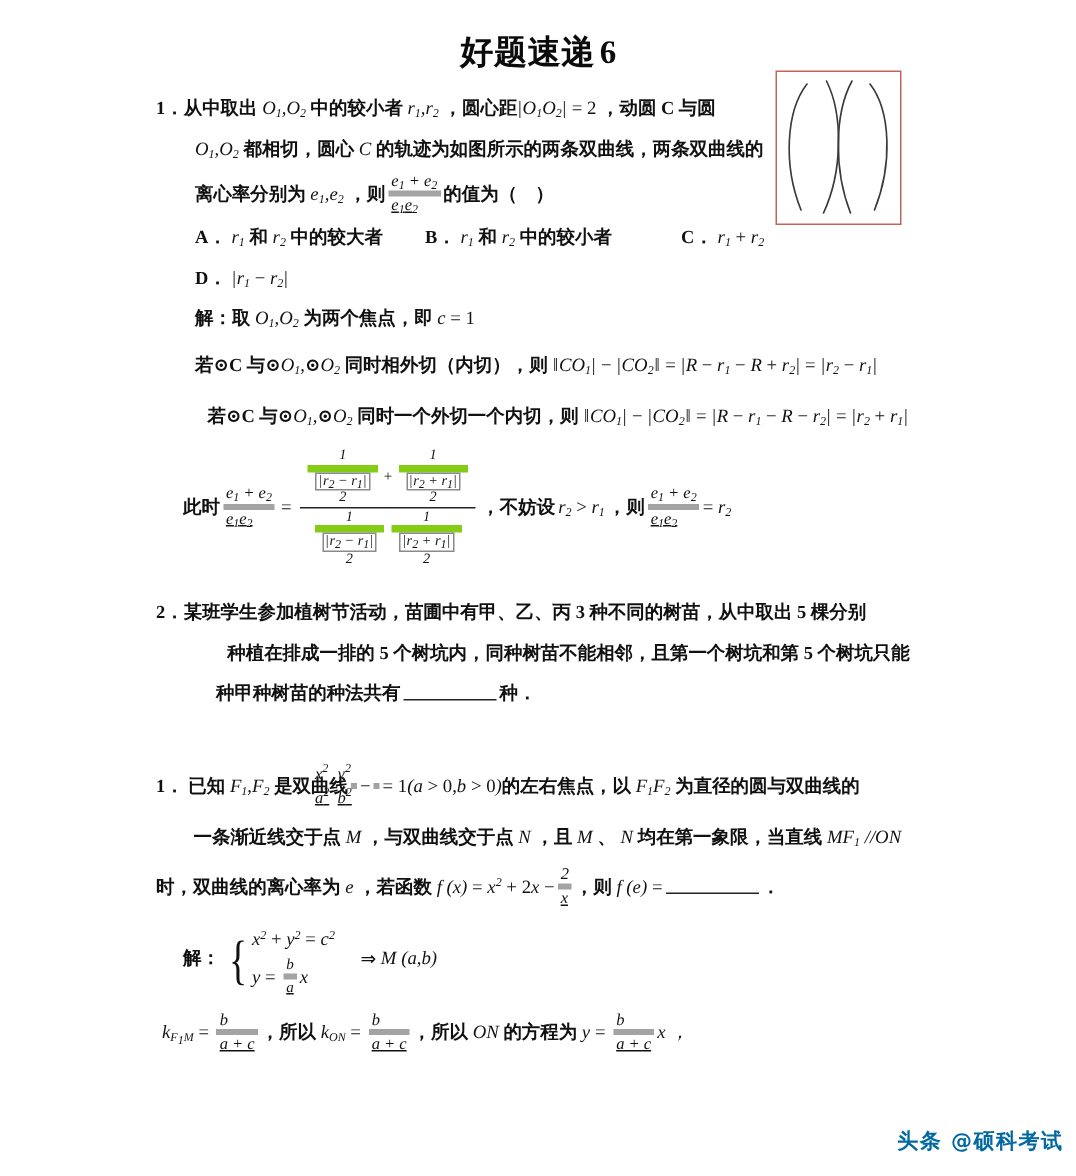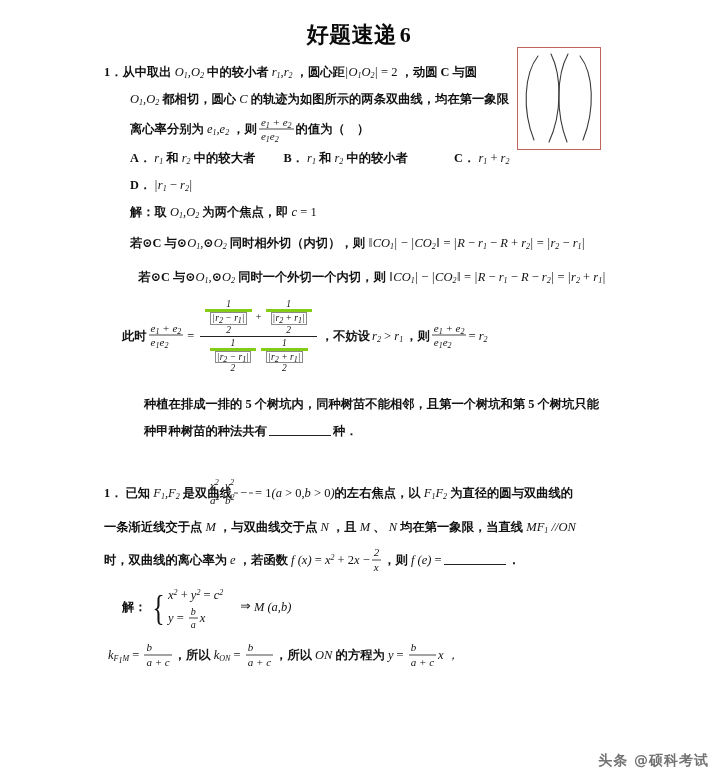--- a/index.html
+++ b/index.html
@@ -102,21 +102,21 @@
     text-align: left;
     font-style: italic;
     font-weight: normal;
     font-family: "Liberation Serif", serif;
     line-height: 1.12;
     margin: 0 2px;
     position: relative;
     top: -1px;
   }
   .frac > .num { display: block; font-size: 11px; padding: 0 2px; }
-  .frac > .den { display: block; font-size: 11px; border-top: 2px solid #a3a3a3; padding: 0 2px; }
+  .frac > .den { display: block; font-size: 11px; border-top: 4px solid #a3a3a3; padding: 0 2px; text-decoration: underline; }
   .frac.small > .num, .frac.small > .den { font-size: 10px; }
 
   
   .bar  { font-style: normal; font-weight: normal; padding: 0 0.5px; }
 
   
   .figure-box {
     position: absolute;
     left: 517px;
     top: 47px;
@@ -167,21 +167,21 @@
     margin: 0 1px;
   }
   .cfrac > .cn {
     display: block;
     font-size: 9.5px;
     padding: 0 2px;
   }
   .cfrac > .cd {
     display: block;
     font-size: 9.5px;
-    border-top: 3px solid #84cc16;
+    border-top: 5px solid #84cc16;
     padding: 0 2px;
   }
   .boxed {
     border: 1px solid #8a8a8a;
     padding: 0 1px;
     display: inline-block;
     font-size: 9.5px;
   }
 
   
@@ -216,21 +216,21 @@
   }
 
   
   .watermark {
     position: absolute;
     right: 8px;
     bottom: 14px;
     font-family: "DejaVu Sans", sans-serif;
     font-size: 14px;
     font-weight: bold;
-    color: #737373;
+    color: #0369a1;
     letter-spacing: 1px;
     white-space: nowrap;
   }
 
   .spacer-lg { height: 30px; }
   .spacer-md { height: 14px; }
   .spacer-sm { height: 6px; }
 </style>
 </head>
 <body>
@@ -256,21 +256,21 @@
 
     <div class="section-title">
       <span>好题速递</span><span class="num">6</span>
     </div>
 
     <div class="blk hang">
       <span class="qnum">1．</span><span>从中取出</span><span class="m"> O<sub>1</sub>,O<sub>2</sub> </span><span>中的较小者</span><span class="m"> r<sub>1</sub>,r<sub>2</sub> </span><span>，圆心距</span><span class="m"><span class="bar">|</span>O<sub>1</sub>O<sub>2</sub><span class="bar">|</span> <span class="mn">= 2</span> </span><span>，动圆 C 与圆</span>
     </div>
 
     <div class="blk hang2" style="text-indent:0;padding-left:26px;">
-      <span class="m">O<sub>1</sub>,O<sub>2</sub> </span><span>都相切，圆心</span><span class="m"> C </span><span>的轨迹为如图所示的两条双曲线，均在第一象限</span>
+      <span class="m">O<sub>1</sub>,O<sub>2</sub> </span><span>都相切，圆心</span><span class="m"> C </span><span>的轨迹为如图所示的两条双曲线，两条双曲线的</span>
     </div>
 
     <div class="blk" style="padding-left:26px;line-height:30px;">
       <span>离心率分别为</span><span class="m"> e<sub>1</sub>,e<sub>2</sub> </span><span>，则</span><span class="frac"><span class="num">e<sub>1</sub> + e<sub>2</sub></span><span class="den">e<sub>1</sub>e<sub>2</sub></span></span><span>的值为（　）</span>
     </div>
 
     <div class="blk" style="padding-left:26px;">
       <span class="qnum">A．</span><span class="m"> r<sub>1</sub> </span><span>和</span><span class="m"> r<sub>2</sub> </span><span>中的较大者</span>
       <span style="display:inline-block;width:22px;"></span>
       <span class="qnum">B．</span><span class="m"> r<sub>1</sub> </span><span>和</span><span class="m"> r<sub>2</sub> </span><span>中的较小者</span>
@@ -330,35 +330,38 @@
       <span>，则</span>
       <span class="frac">
           <span class="num">e<sub>1</sub> + e<sub>2</sub></span>
           <span class="den">e<sub>1</sub>e<sub>2</sub></span>
         </span>
       <span class="m"><span class="mn">=</span> r<sub>2</sub></span>
     </div>
 
     <div class="spacer-md"></div>
 
-    <div class="blk" style="padding-left:40px;">
+    <div class="blk hang">
+      <span class="qnum">2．</span><span>某班学生参加植树节活动，苗圃中有甲、乙、丙 3 种不同的树苗，从中取出 5 棵分别</span>
+    </div>
+    <div class="blk" style="padding-left:40px;text-align:center;">
       <span>种植在排成一排的 5 个树坑内，同种树苗不能相邻，且第一个树坑和第 5 个树坑只能</span>
     </div>
     <div class="blk" style="padding-left:40px;">
       <span>种甲种树苗的种法共有</span><span class="blank"></span><span>种．</span>
     </div>
 
     <div class="spacer-lg"></div>
 
 
     <div class="blk hang" style="line-height:34px;">
       <span class="qnum">1．</span>&nbsp;<span>已知</span><span class="m"> F<sub>1</sub>,F<sub>2</sub> </span><span>是双曲线</span><span class="frac"><span class="num">x<sup>2</sup></span><span class="den">a<sup>2</sup></span></span><span class="mn">−</span><span class="frac"><span class="num">y<sup>2</sup></span><span class="den">b<sup>2</sup></span></span><span class="mn">= 1</span><span class="m">(<span class="m">a</span> <span class="mn">&gt; 0,</span><span class="m">b</span> <span class="mn">&gt; 0</span>)</span><span>的左右焦点，以</span><span class="m"> F<sub>1</sub>F<sub>2</sub> </span><span>为直径的圆与双曲线的</span>
     </div>
 
-    <div class="blk" style="padding-left:0;line-height:30px;">
+    <div class="blk" style="padding-left:0;line-height:30px;margin-left:25px;">
       <span>一条渐近线交于点</span><span class="m"> M </span><span>，与双曲线交于点</span><span class="m"> N </span><span>，且</span><span class="m"> M </span><span>、</span><span class="m"> N </span><span>均在第一象限，当直线</span><span class="m"> MF<sub>1</sub> //ON</span>
     </div>
 
     <div class="blk" style="padding-left:0;line-height:32px;">
       <span>时，双曲线的离心率为</span><span class="m"> e </span><span>，若函数</span><span class="m"> f (x) <span class="mn">=</span> x<sup>2</sup> <span class="mn">+ 2</span>x <span class="mn">−</span></span><span class="frac"><span class="num">2</span><span class="den">x</span></span><span>，则</span><span class="m"> f (e) <span class="mn">=</span></span><span class="blank"></span><span>．</span>
     </div>
 
     <div class="spacer-sm"></div>
 
     <div class="blk" style="padding-left:18px;">

